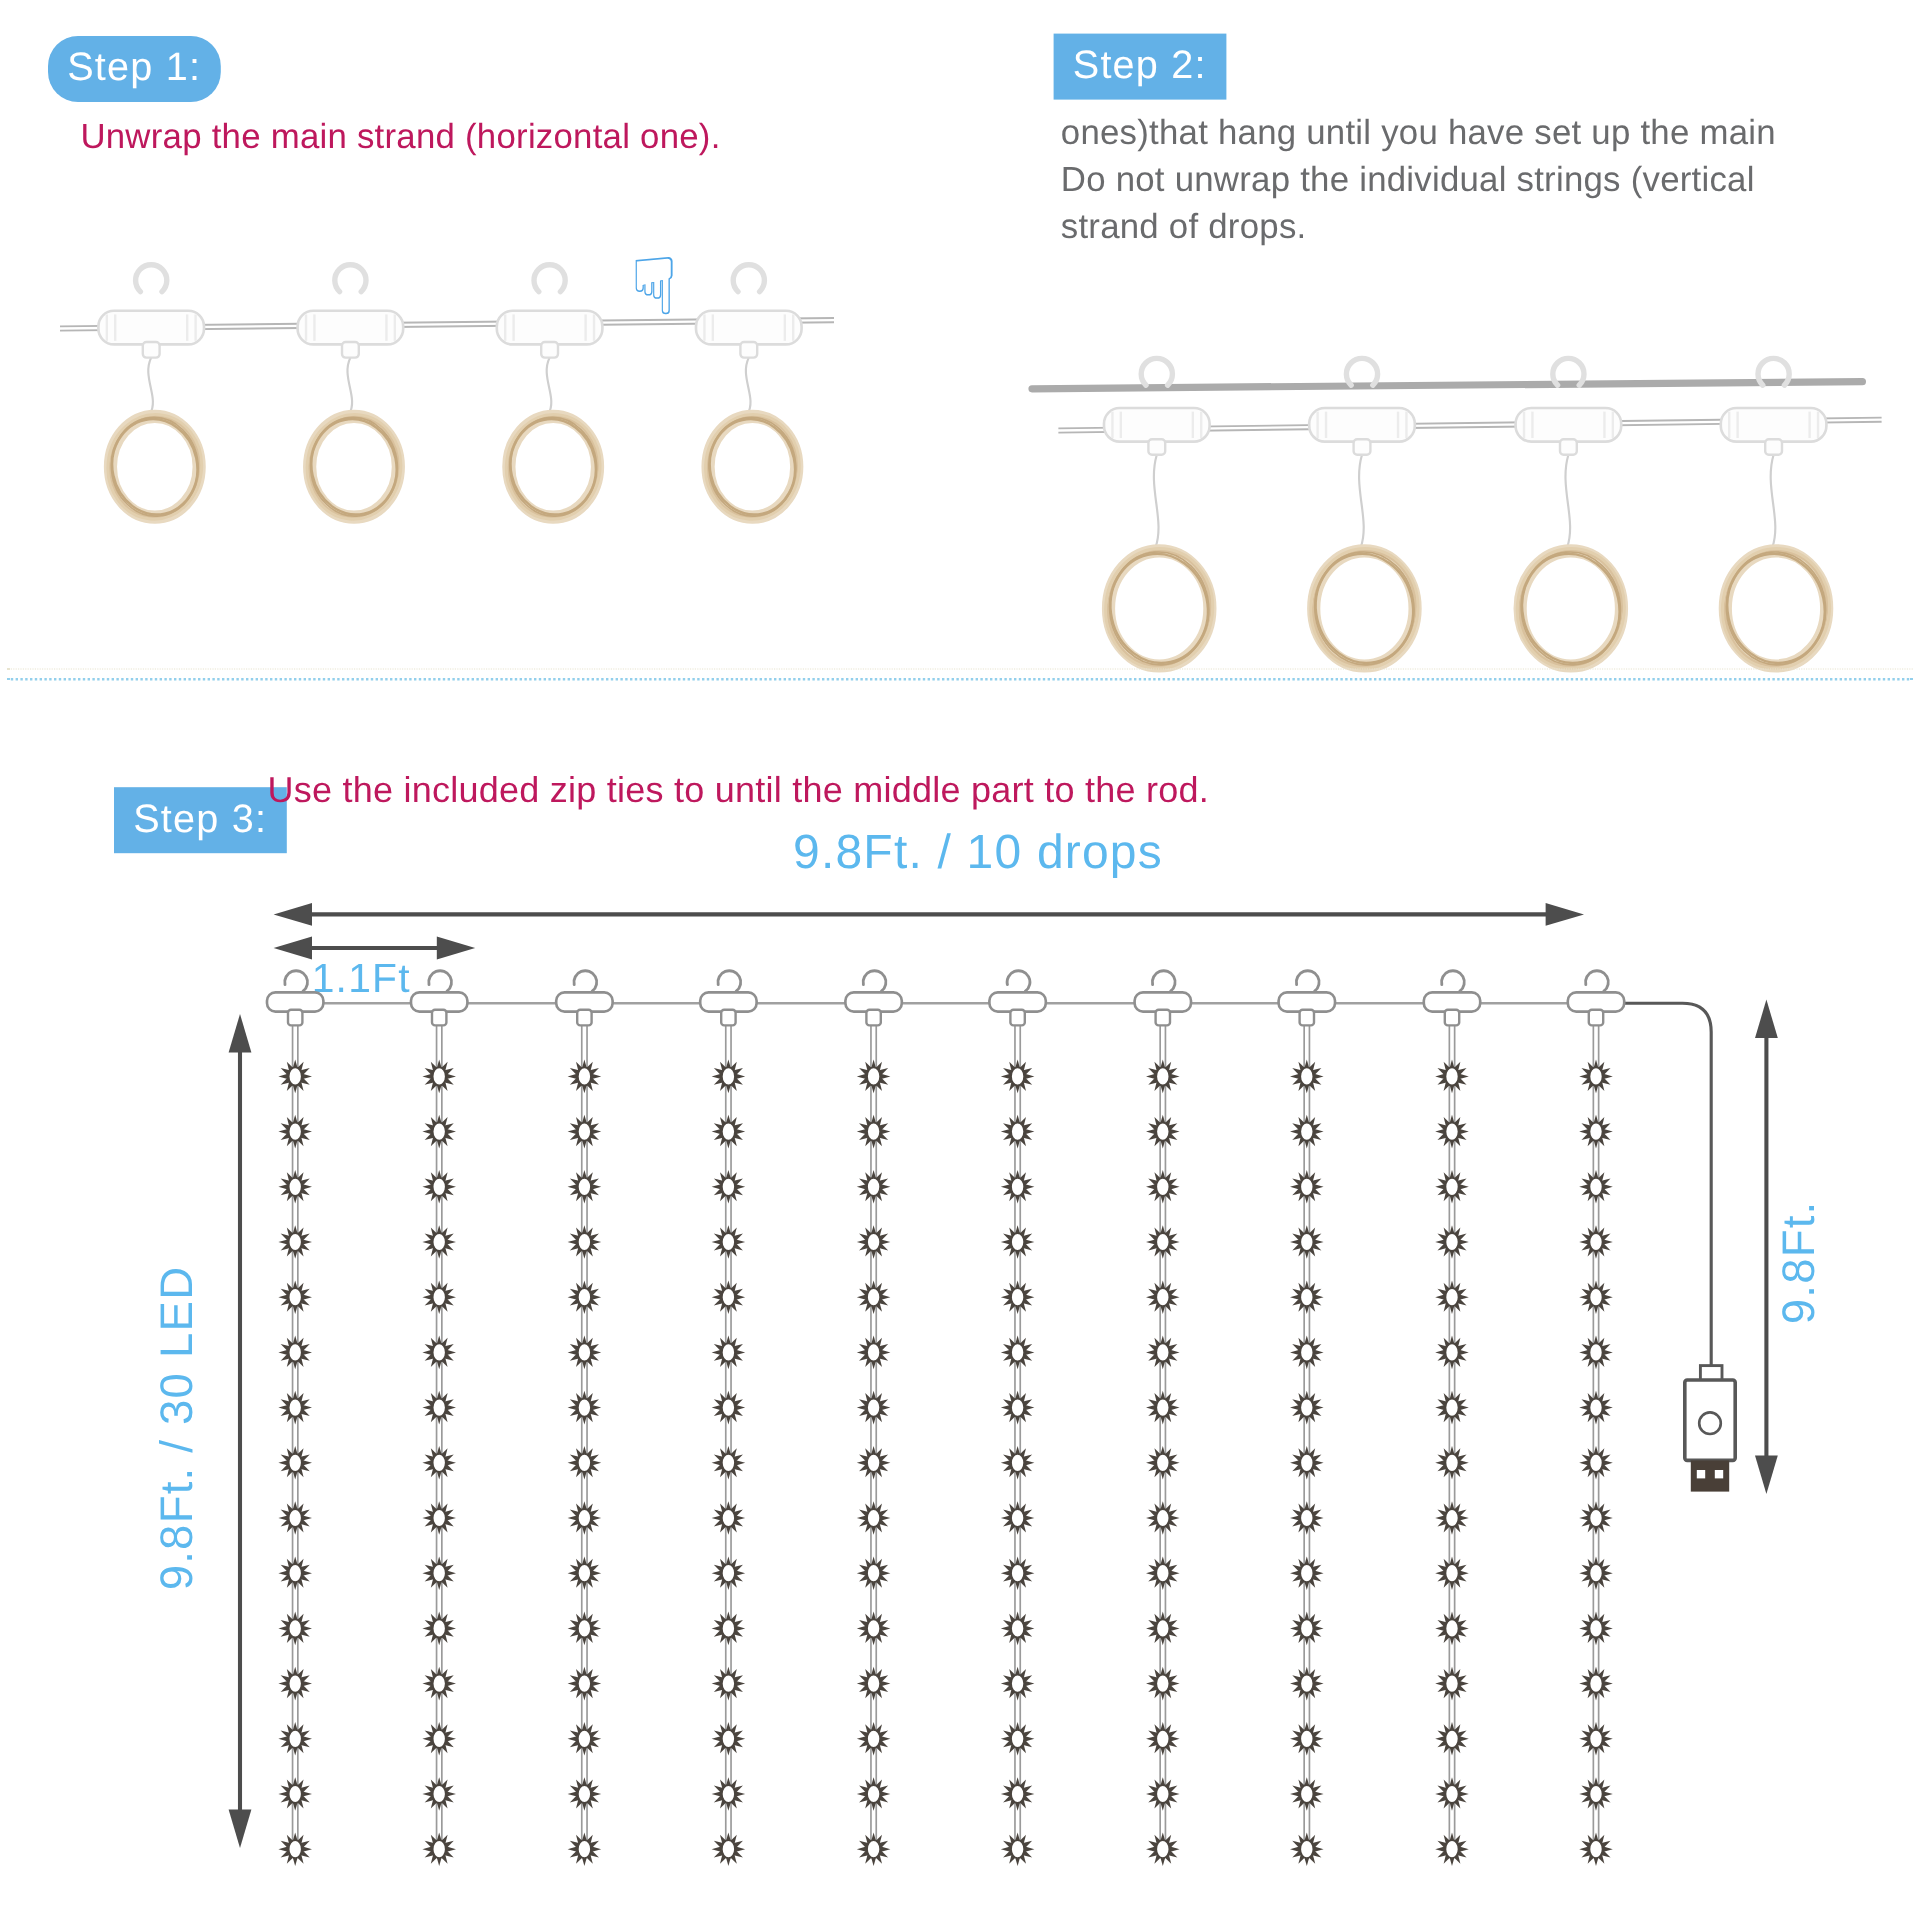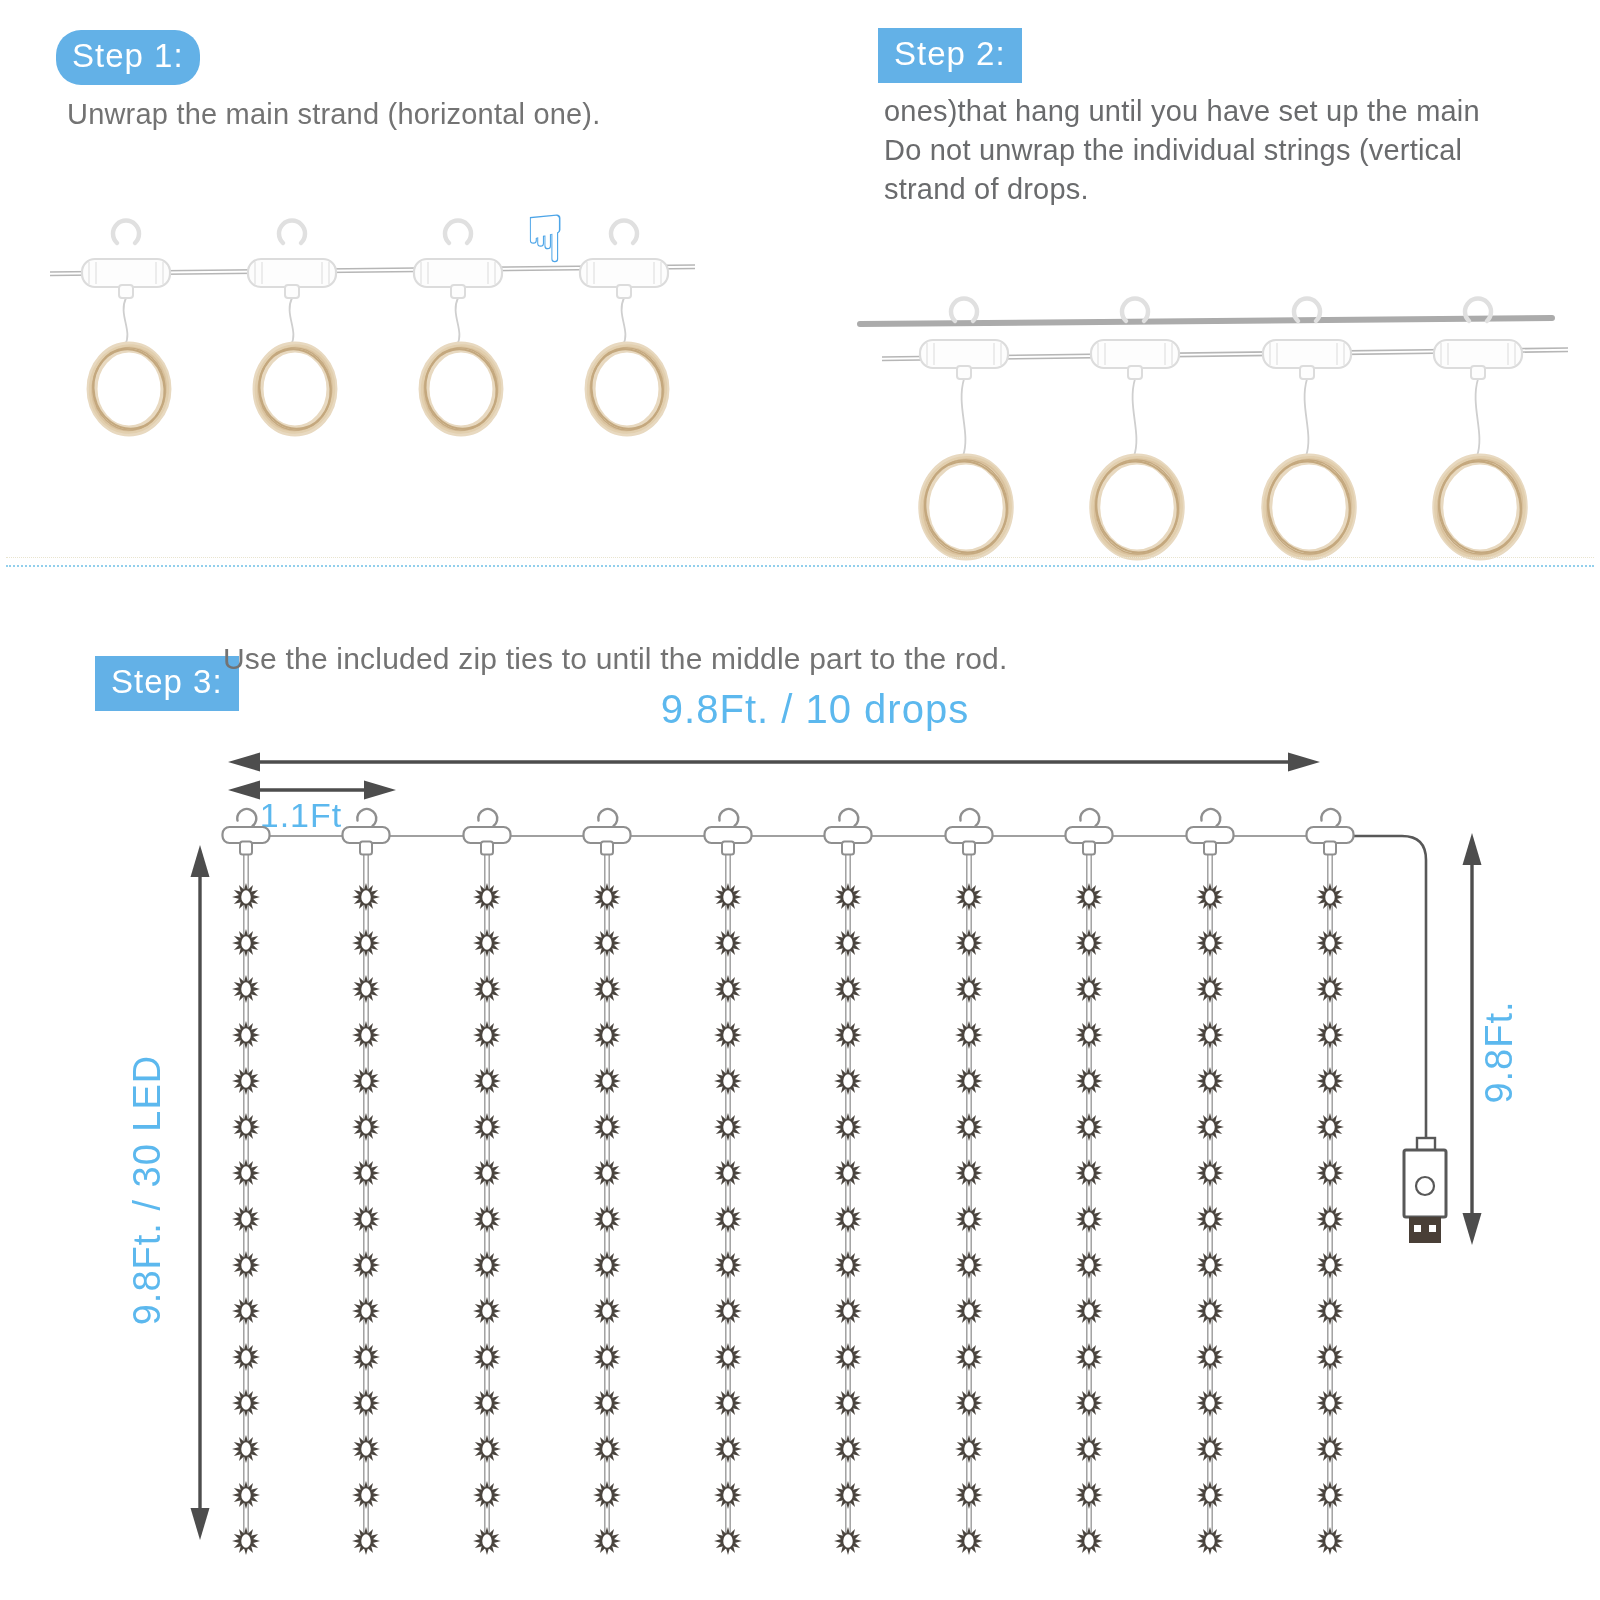--- a/index.html
+++ b/index.html
@@ -1,31 +1,31 @@
 <!DOCTYPE html>
 <html><head>
 <meta charset="utf-8">
 <style>
   html,body{margin:0;padding:0;background:#ffffff;}
   #stage{position:relative;width:1600px;height:1600px;background:#ffffff;overflow:hidden;
          font-family:"Liberation Sans", sans-serif;}
   .badge{position:absolute;background:#63b1e7;color:#ffffff;font-size:33px;line-height:1;
          padding:9px 16px 13px 16px;letter-spacing:1px;white-space:nowrap;}
-  .desc{position:absolute;color:#737373;font-size:29px;letter-spacing:.2px;white-space:nowrap;}
+  .desc{position:absolute;color:#be185d;font-size:29px;letter-spacing:.2px;white-space:nowrap;}
   .desc-multi{position:absolute;color:#6a6b6d;font-size:29px;letter-spacing:.2px;line-height:39px;}
   .divider{position:absolute;left:6px;width:1588px;height:0;border-top:2px dotted #92cfec;}
   .divider-faint{position:absolute;left:6px;width:1588px;height:0;border-top:1px dotted #e8e4cf;}
   svg{position:absolute;display:block;}
 </style>
 </head>
 <body>
 
 <div id="stage">
 
-  <div class="badge" style="left:56px;top:30px;border-radius:25px;">Step 1:</div>
+  <div class="badge" style="left:40px;top:30px;border-radius:25px;">Step 1:</div>
   <div class="desc" style="left:67px;top:98px;">Unwrap the main strand (horizontal one).</div>
   <svg id="svg-step1" style="left:30px;top:182px;" width="710" height="310" viewBox="0 0 710 310">
       <g>
         <line x1="20" y1="90" x2="665" y2="83" stroke="#b6b6b6" stroke-width="1.6"></line>
         <line x1="20" y1="93.5" x2="665" y2="86.5" stroke="#b6b6b6" stroke-width="1.6"></line>
       </g>
       <path d="M 96 116 C 88 132.45, 103 148.9, 95 163" fill="none" stroke="#cfcfcf" stroke-width="1.8"></path>
       <g>
         <ellipse cx="99" cy="207" rx="36.96" ry="42" fill="none" stroke="#e8d9c0" stroke-width="11" transform="rotate(0 99 207)"></ellipse>
         <ellipse cx="99" cy="207" rx="36.96" ry="42" fill="none" stroke="#d9c19d" stroke-width="2.6" transform="rotate(10 99 207)"></ellipse>

